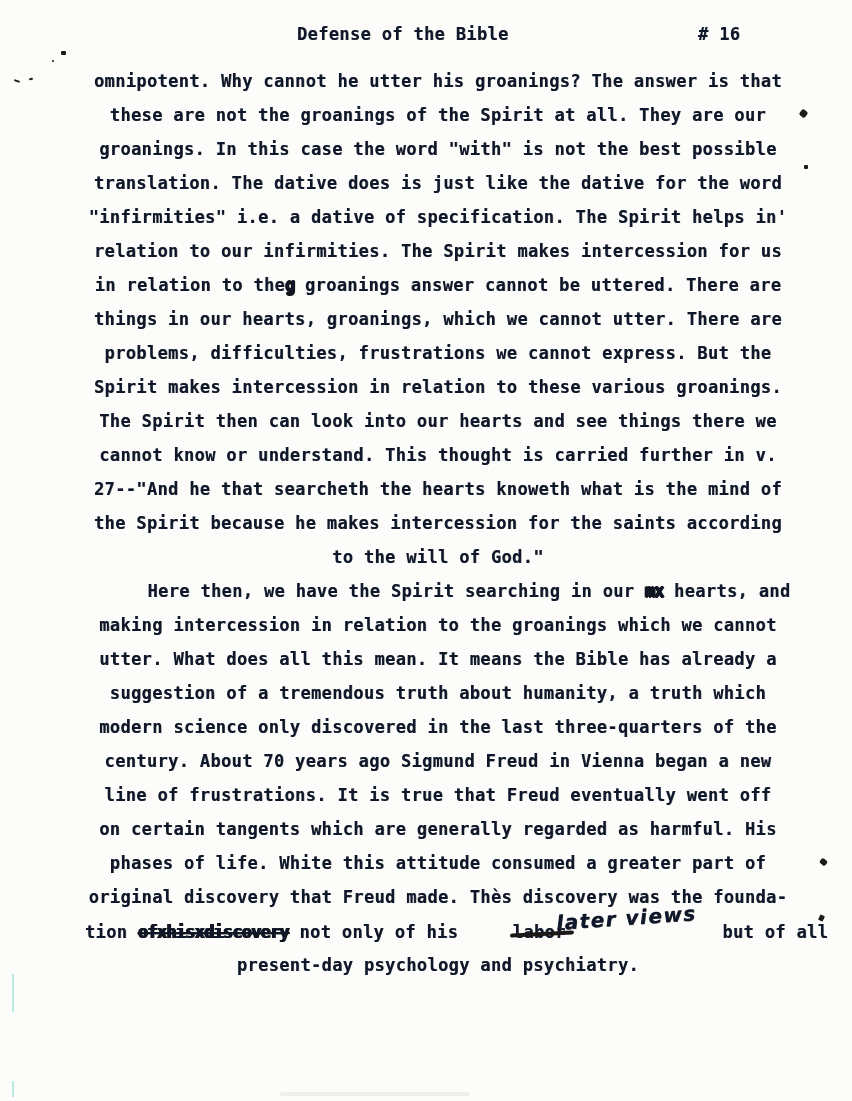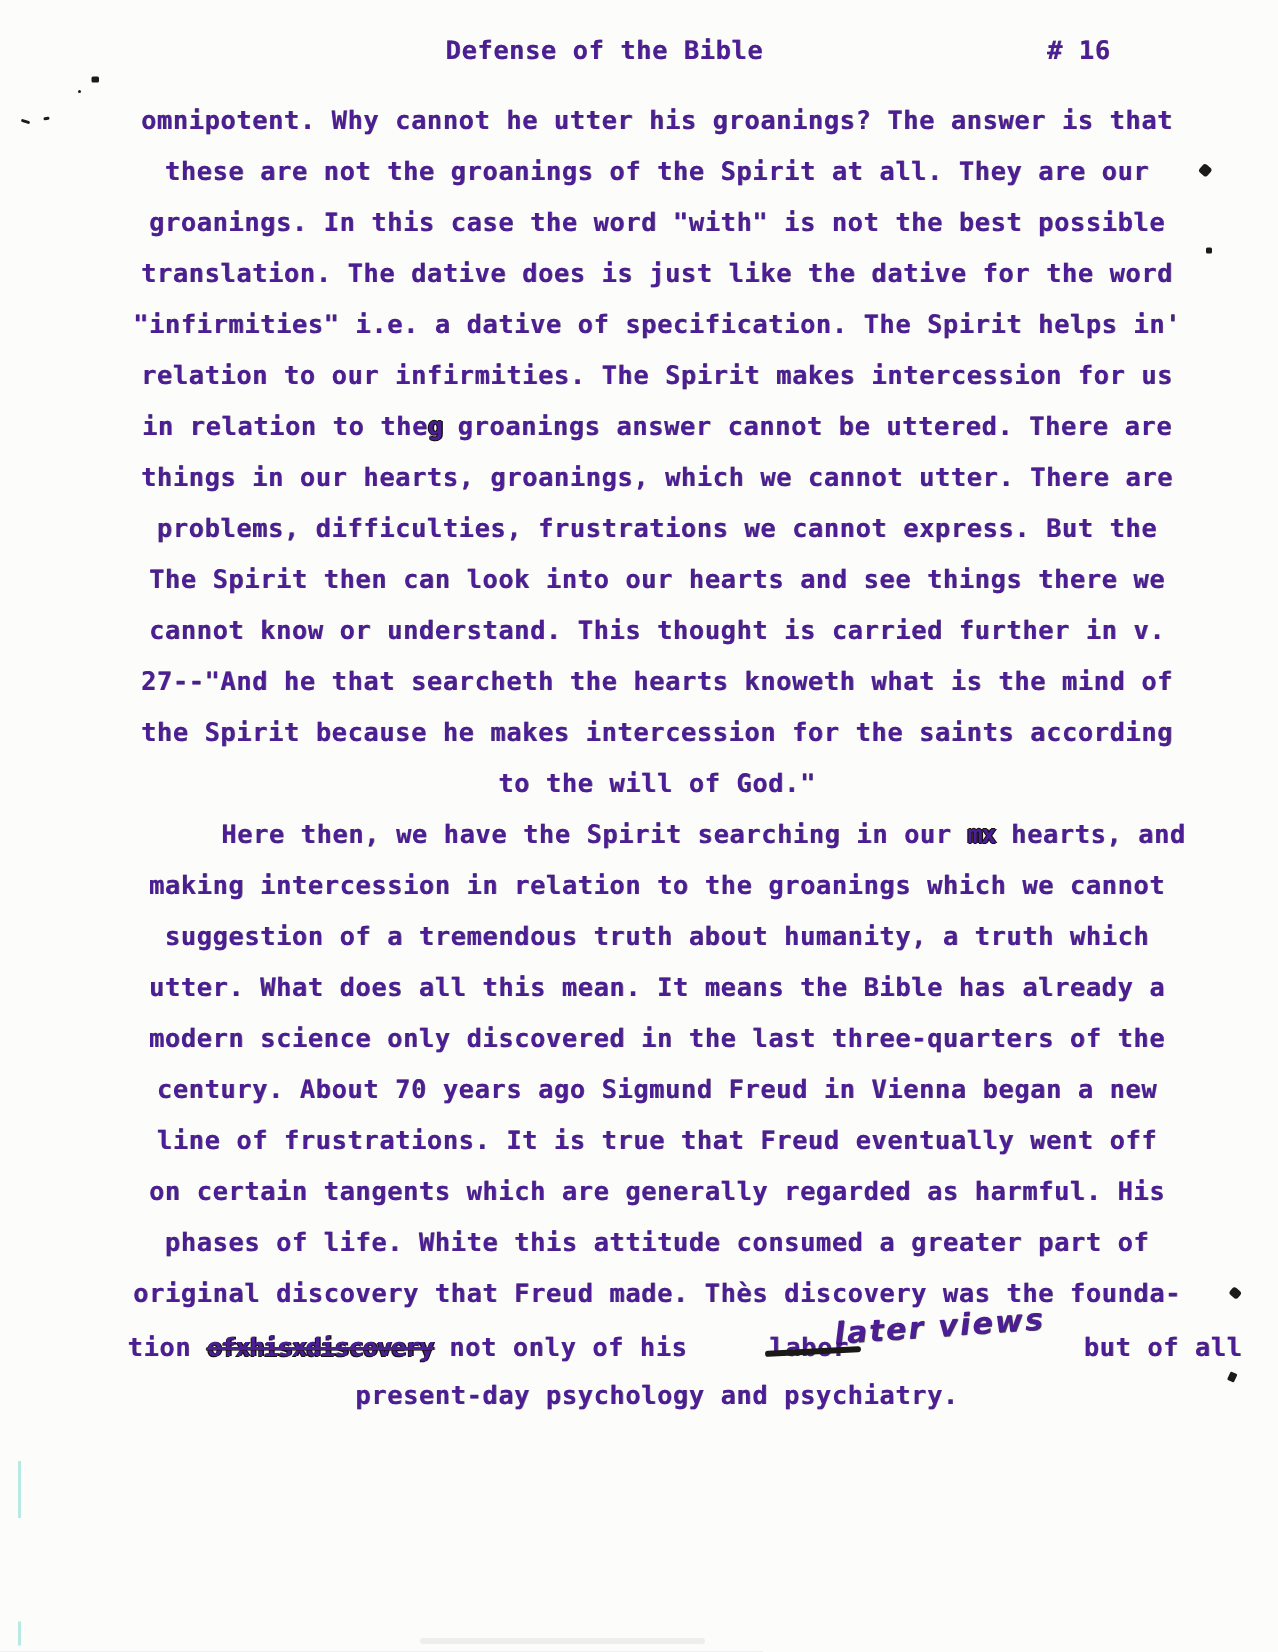--- a/index.html
+++ b/index.html
@@ -4,21 +4,21 @@
 <style>
   html,body { margin:0; padding:0; background:#e8e8e8; }
   .page {
     position:relative;
     width:852px; height:1101px;
     margin:0 auto;
     background:#fcfcfa;
     overflow:hidden;
     font-family:"DejaVu Sans Mono", monospace;
     font-weight:bold;
-    color:#4c1d95;
+    color:#0f172a;
     text-shadow: 0.4px 0.3px 0.4px rgba(20,18,16,0.55);
   }
   .header { position:absolute; top:20px; left:0; width:100%; height:34px; font-size:17px; letter-spacing:0.35px; }
   .title  { position:absolute; left:297px; top:4px; }
   .pagenum{ position:absolute; left:698px; top:4px; }
   .bodytext {
     position:absolute; top:64px; left:85px; width:706px;
     font-size:17px; line-height:34px; letter-spacing:0.35px;text-align:center;
   }
   .line { white-space:pre; height:34px; }
@@ -70,29 +70,30 @@
   <div class="bodytext">
     <div class="line">omnipotent. Why cannot he utter his groanings? The answer is that</div>
     <div class="line">these are not the groanings of the Spirit at all. They are our</div>
     <div class="line">groanings. In this case the word "with" is not the best possible</div>
     <div class="line">translation. The dative does is just like the dative for the word</div>
     <div class="line">"infirmities" i.e. a dative of specification. The Spirit helps in'</div>
     <div class="line">relation to our infirmities. The Spirit makes intercession for us</div>
     <div class="line"><span>in relation to the</span><span class="blot">g</span><span> groanings answer cannot be uttered. There are</span></div>
     <div class="line">things in our hearts, groanings, which we cannot utter. There are</div>
     <div class="line">problems, difficulties, frustrations we cannot express. But the</div>
+    <div class="line">Spirit makes intercession in relation to these various groanings.</div>
     <div class="line">The Spirit then can look into our hearts and see things there we</div>
     <div class="line">cannot know or understand. This thought is carried further in v.</div>
     <div class="line">27--"And he that searcheth the hearts knoweth what is the mind of</div>
     <div class="line">the Spirit because he makes intercession for the saints according</div>
     <div class="line">to the will of God."</div>
     <div class="line indent"><span>Here then, we have the Spirit searching in our </span><span class="blot">mx</span><span> hearts, and</span></div>
     <div class="line">making intercession in relation to the groanings which we cannot</div>
+    <div class="line">utter. What does all this mean. It means the Bible has already a</div>
     <div class="line">suggestion of a tremendous truth about humanity, a truth which</div>
-    <div class="line">utter. What does all this mean. It means the Bible has already a</div>
     <div class="line">modern science only discovered in the last three-quarters of the</div>
     <div class="line">century. About 70 years ago Sigmund Freud in Vienna began a new</div>
     <div class="line">line of frustrations. It is true that Freud eventually went off</div>
     <div class="line">on certain tangents which are generally regarded as harmful. His</div>
     <div class="line">phases of life. White this attitude consumed a greater part of</div>
     <div class="line">original discovery that Freud made. Thès discovery was the founda-</div>
     <div class="line"><span>tion </span><span class="xout">ofxhisxdiscovery</span><span> not only of his </span><span class="struck">labor</span><span class="hand">later views</span><span class="gap"></span><span>but of all</span></div>
     <div class="line">present-day psychology and psychiatry.</div>
   </div>
 

